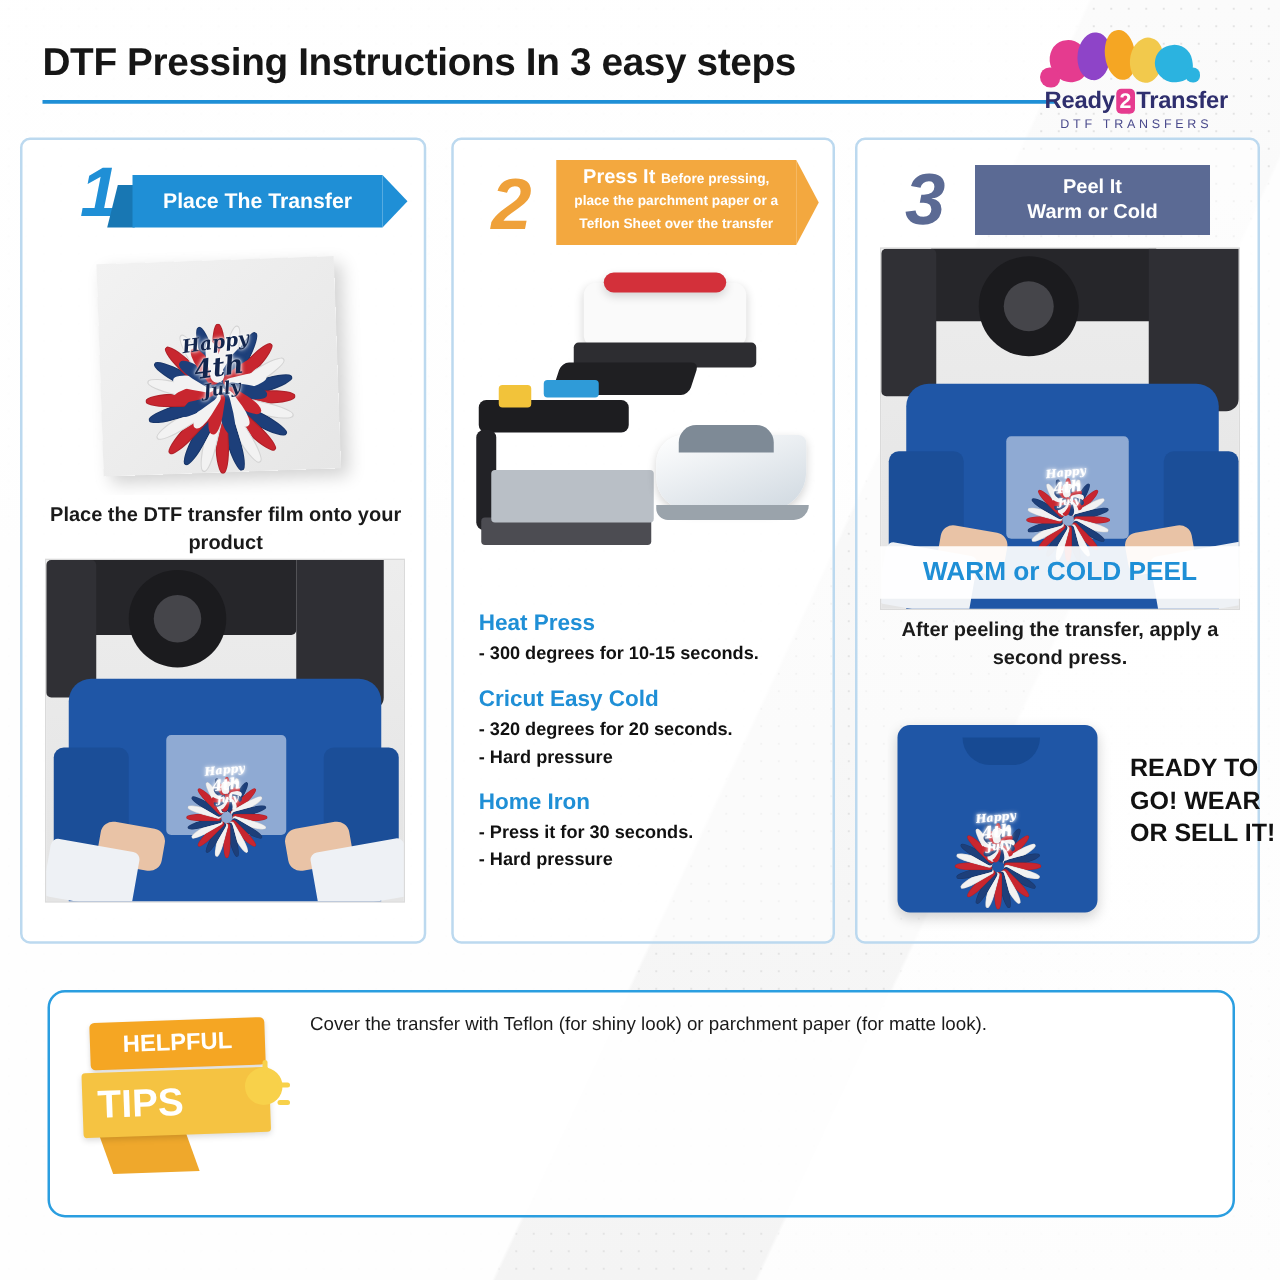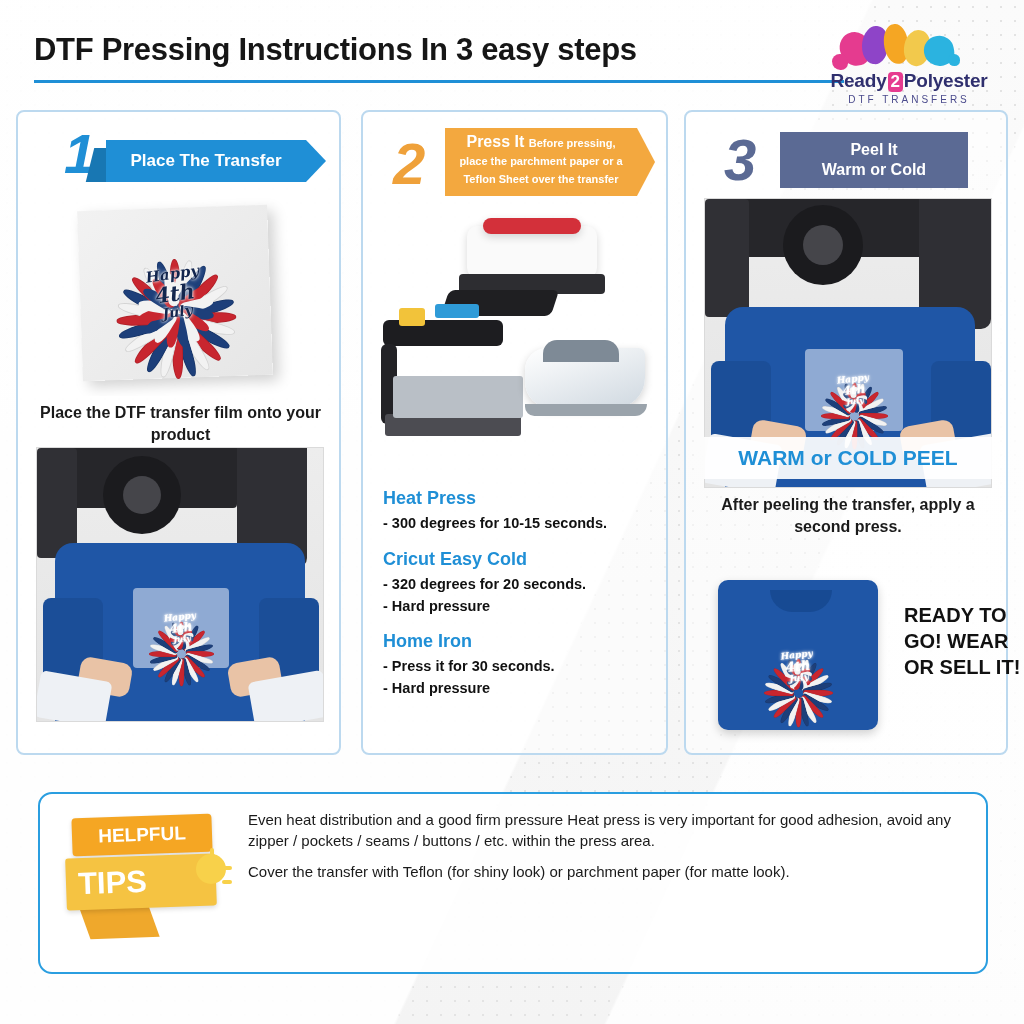--- a/index.html
+++ b/index.html
@@ -214,21 +214,21 @@
       <div class="logo-splat">
         <span class="blob b1"></span>
             <span class="blob b2"></span>
             <span class="blob b3"></span>
         <span class="blob b4"></span>
             <span class="blob b5"></span>
             <span class="blob b6"></span>
             <span class="blob b7"></span>
       </div>
       <div class="logo-word">
-        <span>Ready</span><span class="num">2</span><span>Polyester</span>
+        <span>Ready</span><span class="num">2</span><span>Transfer</span>
       </div>
       <div class="logo-sub">DTF TRANSFERS</div>
     </div>
   </div>
 
   <div class="cols">
 
     <div class="col col1">
       <div class="ribbon r1">
         <span class="num ribbon-num">1</span>
@@ -551,19 +551,18 @@
     <div class="tips-badge">
       <div class="tb-tail"></div>
       <div class="tb-top">HELPFUL</div>
       <div class="tb-bot">TIPS</div>
       <div class="tb-sun"></div>
       <div class="tb-ray" style="right:8px; top:58px; width:10px; height:4px;"></div>
       <div class="tb-ray" style="right:8px; top:72px; width:10px; height:4px;"></div>
       <div class="tb-ray" style="right:26px; top:40px; width:4px; height:10px;"></div>
     </div>
     <div class="tips-text">
-      <div class="tp">Even heat distribution and a good firm pressure Heat press is very important for good adhesion, avoid any zipper / pockets / seams / buttons / etc. within the press area.</div>
       <div class="tp">Cover the transfer with Teflon (for shiny look) or parchment paper (for matte look).</div>
     </div>
   </div>
 
  </div>
 </div>
 
 </body></html>

